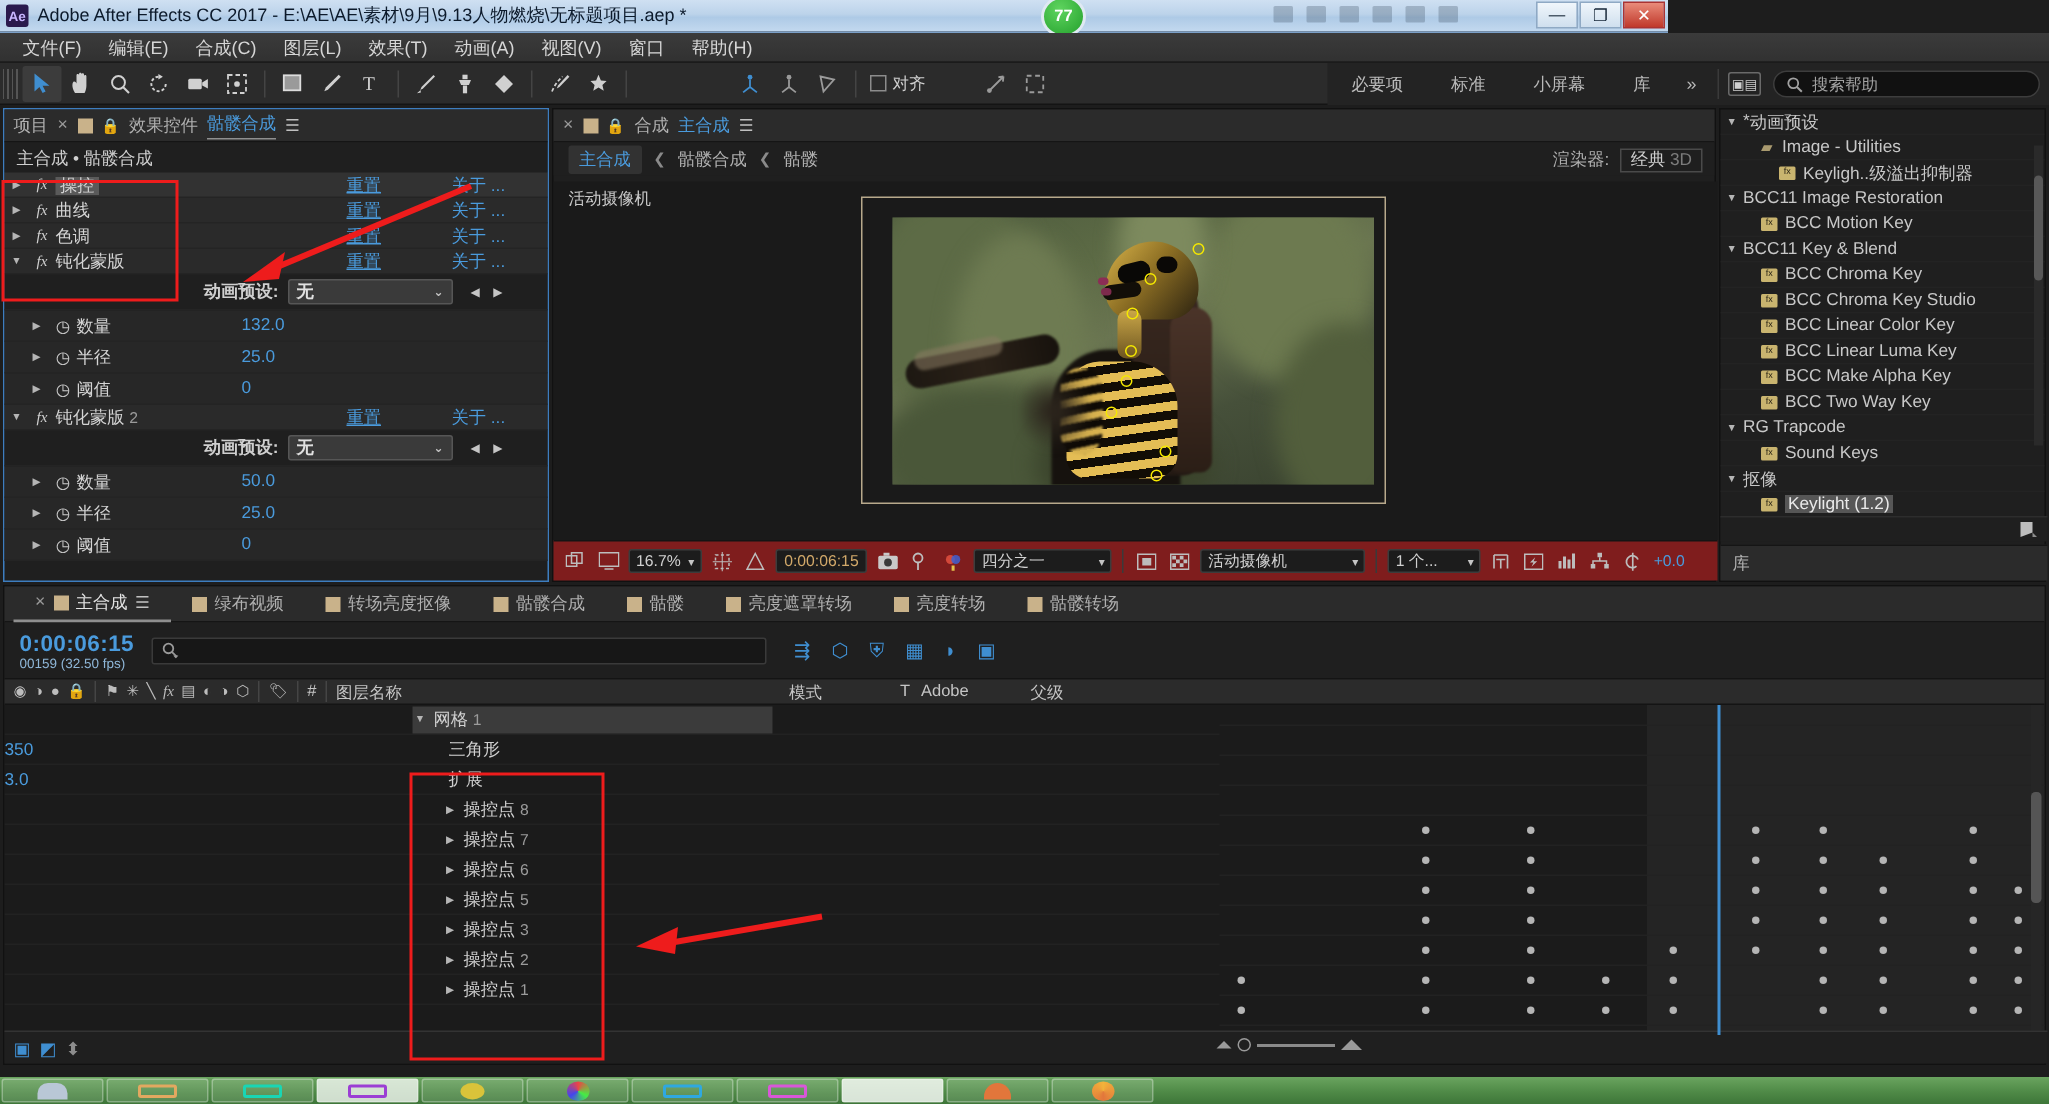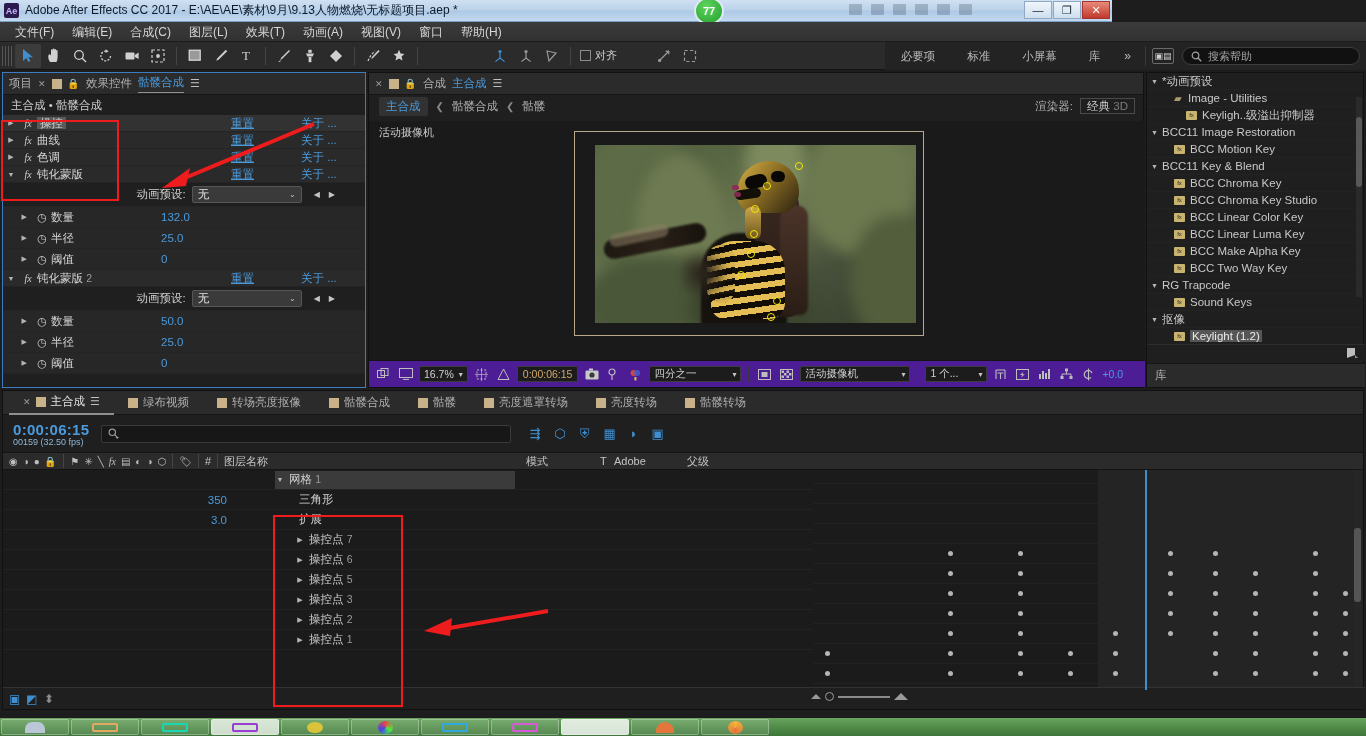--- a/index.html
+++ b/index.html
@@ -84,21 +84,21 @@
   .fxrow .nm small { color:#9b9b9b; font-size:10.5px; }
   .fxrow .reset { width:70px; color:#4a9bdd; text-decoration:underline; font-size:11.5px; }
   .fxrow .about { width:64px; color:#4a9bdd; font-size:11.5px; }
   .fxprow { height:21px; display:flex; align-items:center; font-size:11.5px; color:#d4d4d4;
     border-bottom:1px solid #242424; background:#272727; }
   .fxprow .tri2 { width:30px; text-align:right; font-size:7px; color:#b5b5b5; padding-right:6px; }
   .fxprow .stop { width:18px; text-align:center; font-size:11px; color:#c9c9c9; }
   .fxprow .pn { width:110px; }
   .fxprow .pv { color:#4a9bdd; }
   .presetrow { height:24px; display:flex; align-items:center; justify-content:flex-end;
-    background:#1f1f1f; border-bottom:1px solid #242424; padding-right:30px; gap:6px; }
+    background:#1f1f1f; border-bottom:1px solid #242424; padding-right:30px; gap:6px;font-weight:bold; }
   .presetrow .lbl { font-size:11.5px; color:#cfcfcf; }
   .presetsel { width:110px; height:17px; background:#3a3a3a; border:1px solid #565656;
     border-radius:2px; display:flex; align-items:center; justify-content:space-between;
     padding:0 5px; font-size:11.5px; color:#e0e0e0; }
   .arr { font-size:8px; color:#c5c5c5; }
   .nav-arrows { display:flex; gap:9px; margin-left:6px; }
 
   
   .redbox { position:absolute; border:2px solid #ee1c1c; pointer-events:none; }
   svg.redarrow { position:absolute; pointer-events:none; }
@@ -114,21 +114,21 @@
   .renderer .box i { color:#7c7c7c; font-style:normal; }
   .comp-stage { position:absolute; left:0; top:48px; width:776px; height:240px; background:#1a1a1a; }
   .cam-label { position:absolute; left:10px; top:52px; font-size:11px; color:#c9c9c9; }
   .stage-frame { position:absolute; left:205px; top:58px; width:350px; height:205px; border:1px solid #b8a98c; }
   .stage-img { position:absolute; left:226px; top:72px; width:321px; height:178px; overflow:hidden;
     background:linear-gradient(160deg,#4e5b3e 0%,#5c6a45 25%,#6a7551 45%,#46503a 70%,#39422f 100%); }
   .blurblob { position:absolute; border-radius:50%; filter:blur(7px); }
   .figure { position:absolute; }
   .pin { position:absolute; width:8px; height:8px; border:1.5px solid #f5e800; border-radius:50%;
     background:transparent; }
-  .comp-toolbar { position:absolute; left:0; bottom:0; width:776px; height:27px; background:#4c1d95;
+  .comp-toolbar { position:absolute; left:0; bottom:0; width:776px; height:27px; background:#7f1d1d;
     border-top:1px solid #141414; display:flex; align-items:center; padding-left:6px; gap:5px; }
   .ct-ico { width:17px; height:17px; display:flex; align-items:center; justify-content:center; color:#bdbdbd; }
   .ct-field { height:16px; background:#1c1c1c; border:1px solid #3c3c3c; border-radius:2px;
     display:flex; align-items:center; padding:0 4px; gap:5px; font-size:10.5px; color:#d0d0d0; }
   .ct-time { color:#d2a96a; border:1px solid #3c3c3c; background:#1c1c1c; padding:1px 5px;
     font-size:10.5px; border-radius:2px; }
   .ct-sep { width:1px; height:16px; background:#3a3a3a; margin:0 2px; }
   .plus0 { color:#4a9bdd; font-size:10.5px; }
 
   
@@ -164,21 +164,21 @@
   .tl-search { margin-left:12px; width:410px; height:18px; background:#171717; border:1px solid #3a3a3a;
     border-radius:2px; display:flex; align-items:center; padding-left:6px; gap:4px; }
   .tl-hicons { display:flex; align-items:center; gap:14px; margin-left:18px; }
   .tl-hicons span { color:#3f8ed0; font-size:13px; }
   .tl-colhdr { height:17px; background:#2b2b2b; display:flex; align-items:center;
     font-size:11px; color:#c5c5c5; border-bottom:1px solid #141414; position:relative; }
   .tl-colhdr .sw { display:flex; align-items:center; gap:5px; padding-left:6px; color:#bdbdbd; font-size:10px; }
   .vdiv { width:1px; height:14px; background:#454545; margin:0 6px; }
   .rows { position:relative; height:237px; background:#1b1b1b; overflow:hidden; }
   .row { height:20px; display:flex; align-items:center; border-bottom:1px solid #222; position:relative; }
-  .row .val { width:238px; text-align:right; padding-right:14px; font-size:11.5px; color:#4a9bdd; }
+  .row .val { width:238px; padding-right:14px; font-size:11.5px; color:#4a9bdd; }
   .row .tri { width:18px; text-align:center; font-size:7px; color:#b5b5b5; }
   .row .nm { font-size:11.5px; color:#d0d0d0; }
   .row .nm small { color:#9b9b9b; font-size:10.5px; }
   .rowbar { position:absolute; left:272px; width:240px; height:18px; top:1px; background:#3b3b3b; }
   .tl-rulerwrap { position:absolute; left:810px; top:0; width:552px; height:275px; }
   .grid-area { position:absolute; left:810px; top:49px; width:552px; height:226px; }
   .gridrow { height:20px; border-bottom:1px solid #222; position:relative; }
   .kf { position:absolute; width:5px; height:5px; background:#b5b5b5; border-radius:50%; top:7px; }
   .pastband { position:absolute; left:285px; top:0; width:267px; height:226px; background:rgba(255,255,255,.045); }
   .cti { position:absolute; left:332px; top:8px; width:2px; height:267px; background:#3f8ed0; z-index:6; }
@@ -917,20 +917,27 @@
             <span style="position:relative;padding-left:40px;display:flex;align-items:center">
               <span class="tri"></span>
               <span class="nm">三角形</span>
             </span>
           </div>
           <div class="row">
             <span class="val">3.0</span>
             <span style="position:relative;padding-left:40px;display:flex;align-items:center">
               <span class="tri"></span>
               <span class="nm">扩展</span>
+            </span>
+          </div>
+          <div class="row">
+            <span class="val"></span>
+            <span style="position:relative;padding-left:50px;display:flex;align-items:center">
+              <span class="tri">▶</span>
+              <span class="nm">操控点 <small>8</small></span>
             </span>
           </div>
           <div class="row">
             <span class="val"></span>
             <span style="position:relative;padding-left:50px;display:flex;align-items:center">
               <span class="tri">▶</span>
               <span class="nm">操控点 <small>7</small></span>
             </span>
           </div>
           <div class="row">

